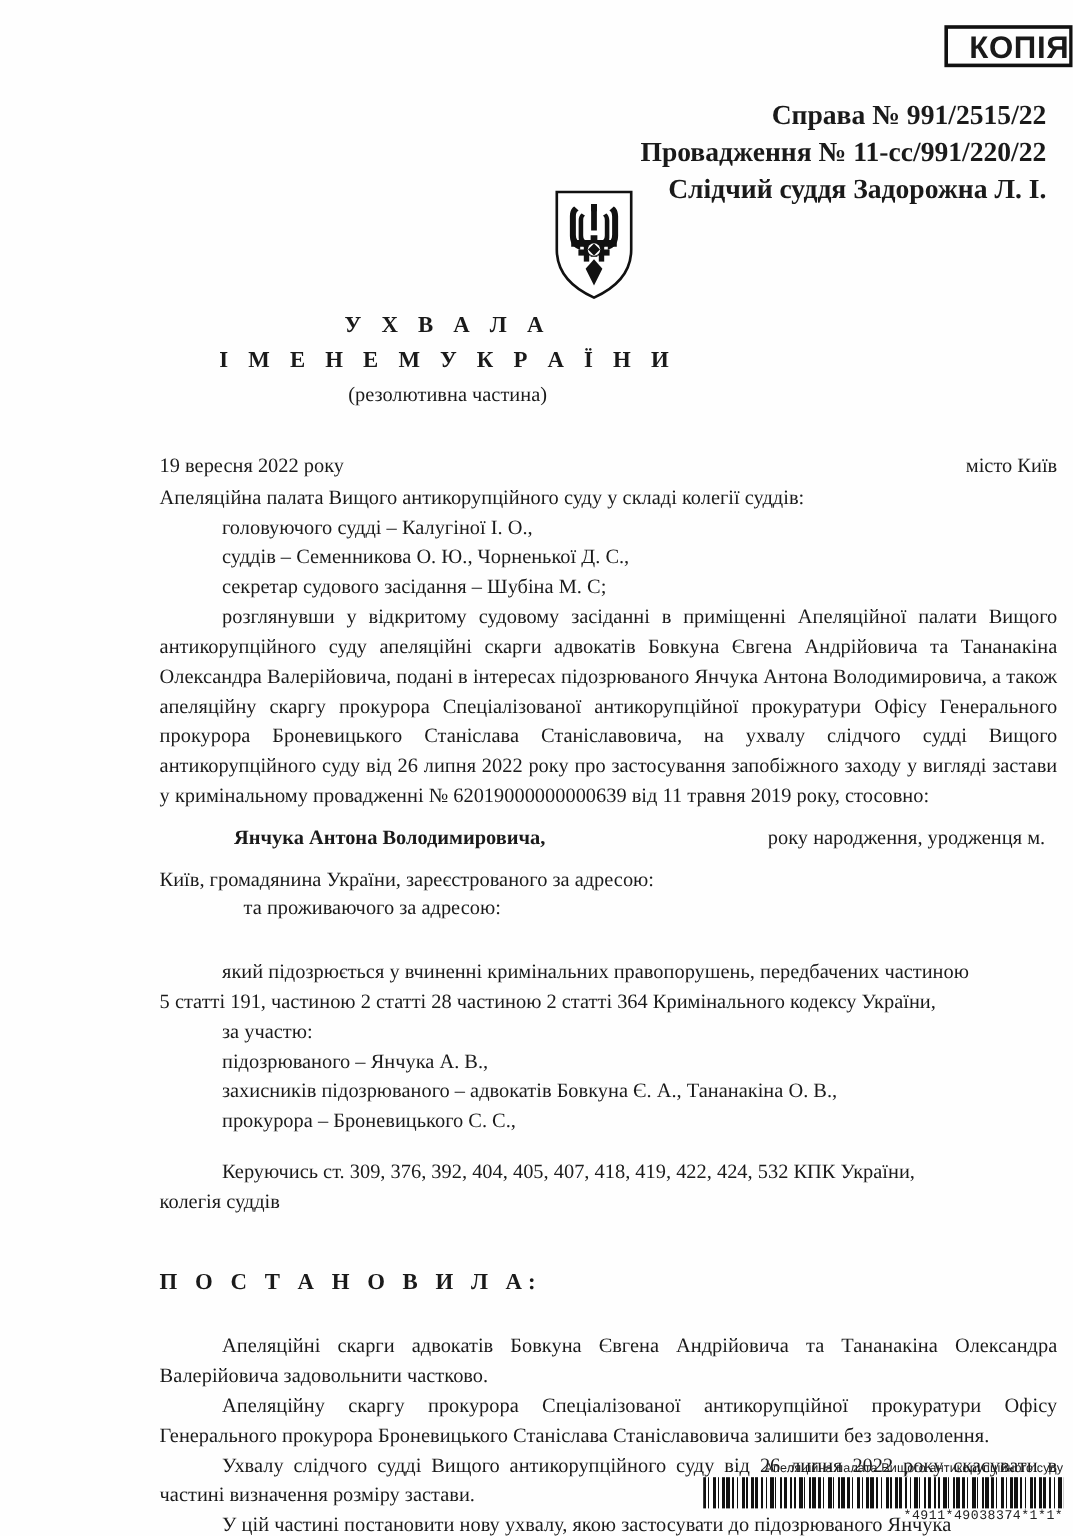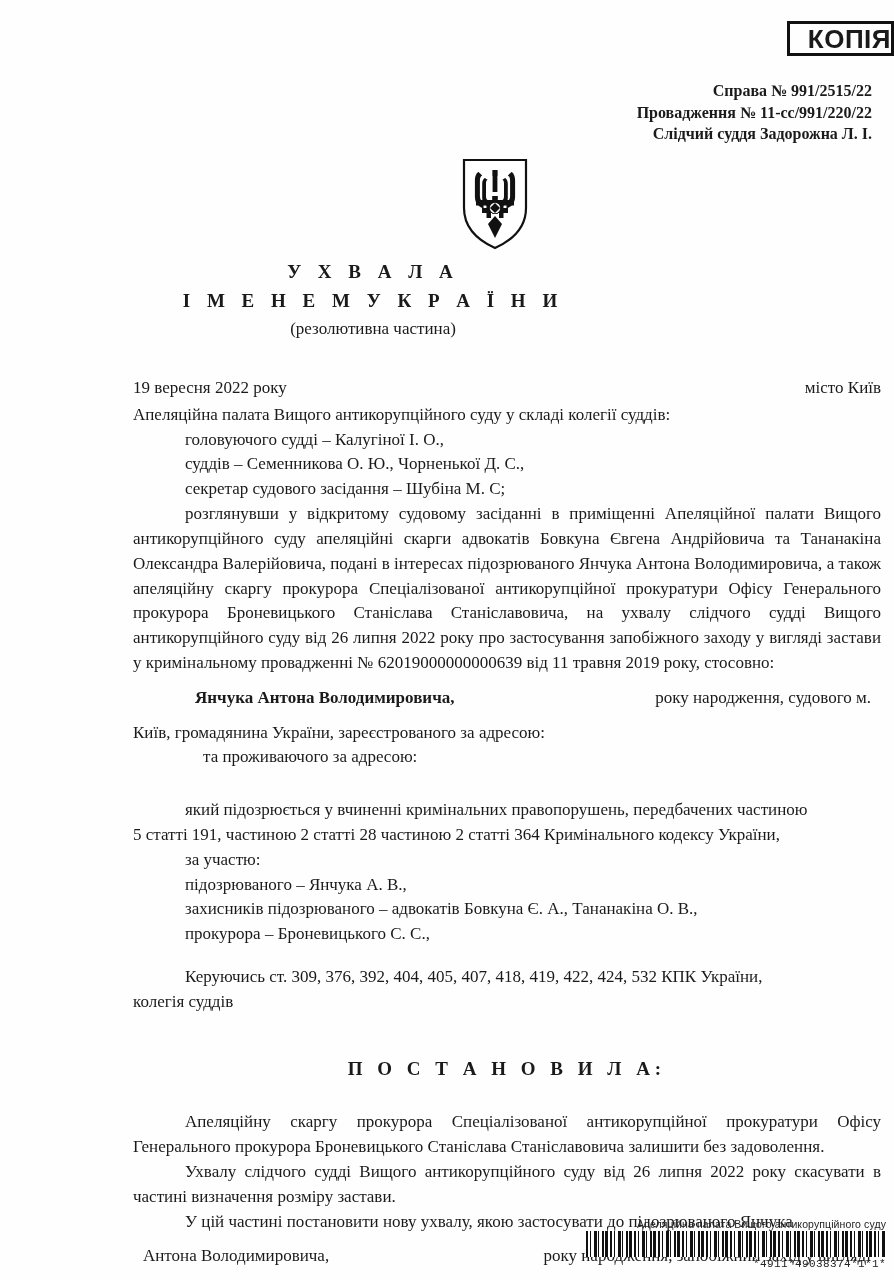--- a/index.html
+++ b/index.html
@@ -40,21 +40,21 @@
     margin-left: 48px;
   }
 
   
   .case-block {
     position: absolute;
     right: 22px;
     top: 80px;
     text-align: right;
     font-weight: 700;
-    font-size: 16px;
+    font-size: 23px;
     line-height: 1.35;
   }
   .case-block div { white-space: nowrap; }
 
   
   .emblem {
     position: absolute;
     left: 460px;
     top: 158px;
     width: 70px;
@@ -113,21 +113,21 @@
     padding-left: 52px;
     margin: 10px;
   }
   .person-name { font-weight: 700; }
 
   .gap-sm { height: 18px; }
   .gap-md { height: 28px; }
   .gap-lg { height: 40px; }
 
   .postanovyla {
-    text-align: center;
+    text-align: left;
     font-weight: 700;
     font-size: 19px;
     letter-spacing: 5px;
     margin: 0;
   }
 
   
   .footer-stamp {
     position: absolute;
     left: 586px;
@@ -213,21 +213,21 @@
 
     <p class="plain">Апеляційна палата Вищого антикорупційного суду у складі колегії суддів:</p>
     <p class="plain ind1">головуючого судді – Калугіної І. О.,</p>
     <p class="plain ind1">суддів – Семенникова О. Ю., Чорненької Д. С.,</p>
     <p class="plain ind1">секретар судового засідання – Шубіна М. С;</p>
 
     <p class="p indent">розглянувши у відкритому судовому засіданні в приміщенні Апеляційної палати Вищого антикорупційного суду апеляційні скарги адвокатів Бовкуна Євгена Андрійовича та Тананакіна Олександра Валерійовича, подані в інтересах підозрюваного Янчука Антона Володимировича, а також апеляційну скаргу прокурора Спеціалізованої антикорупційної прокуратури Офісу Генерального прокурора Броневицького Станіслава Станіславовича, на ухвалу слідчого судді Вищого антикорупційного суду від 26 липня 2022 року про застосування запобіжного заходу у вигляді застави у кримінальному провадженні № 62019000000000639 від 11 травня 2019 року, стосовно:</p>
 
     <div class="person-line">
       <span class="person-name">Янчука Антона Володимировича,</span>
-      <span>року народження, судового м.</span>
+      <span>року народження, уродженця м.</span>
     </div>
     <p class="plain">Київ, громадянина України, зареєстрованого за адресою:</p>
     <p class="plain ind2">та  проживаючого  за  адресою:</p>
 
     <div class="gap-md"></div>
 
     <p class="plain ind1">який підозрюється у вчиненні кримінальних правопорушень, передбачених частиною</p>
     <p class="plain">5 статті 191, частиною 2 статті 28 частиною 2 статті 364 Кримінального кодексу України,</p>
 
     <p class="plain ind1">за участю:</p>
@@ -239,20 +239,21 @@
 
     <p class="plain ind1">Керуючись ст. 309, 376, 392, 404, 405, 407, 418, 419, 422, 424, 532 КПК України,</p>
     <p class="plain">колегія суддів</p>
 
     <div class="gap-lg"></div>
 
     <p class="postanovyla">П О С Т А Н О В И Л А:</p>
 
     <div class="gap-md"></div>
 
+    <p class="p indent">Апеляційні скарги адвокатів Бовкуна Євгена Андрійовича та Тананакіна Олександра Валерійовича задовольнити частково.</p>
     <p class="p indent">Апеляційну скаргу прокурора Спеціалізованої антикорупційної прокуратури Офісу Генерального прокурора Броневицького Станіслава Станіславовича залишити без задоволення.</p>
     <p class="p indent">Ухвалу слідчого судді Вищого антикорупційного суду від 26 липня 2022 року скасувати в частині визначення розміру застави.</p>
 
     <p class="plain ind1">У цій частині постановити нову ухвалу, якою застосувати до підозрюваного Янчука</p>
     <div class="person-line" style="padding-left:0;">
       <span>Антона Володимировича,</span>
       <span>року народження, запобіжний захід у вигляді</span>
     </div>
     <p class="p noindent">застави в розмірі 80 (вісімдесят) прожиткових мінімумів для працездатних осіб, що</p>
 

